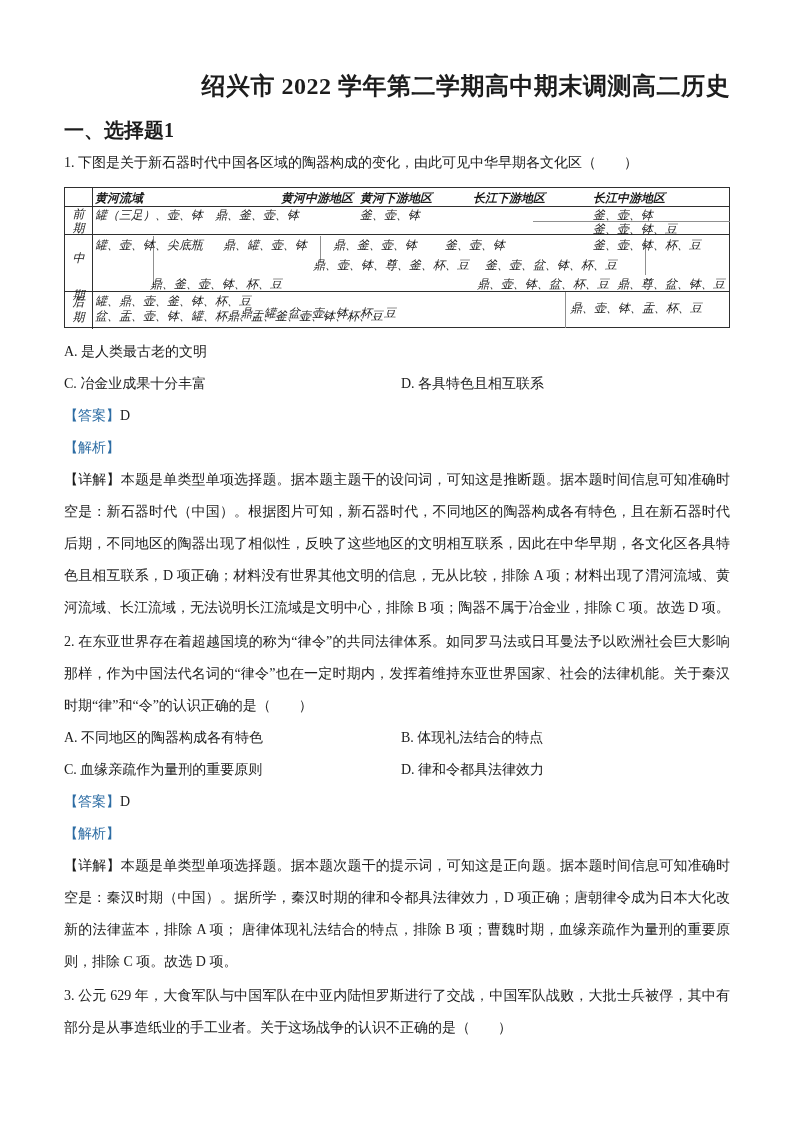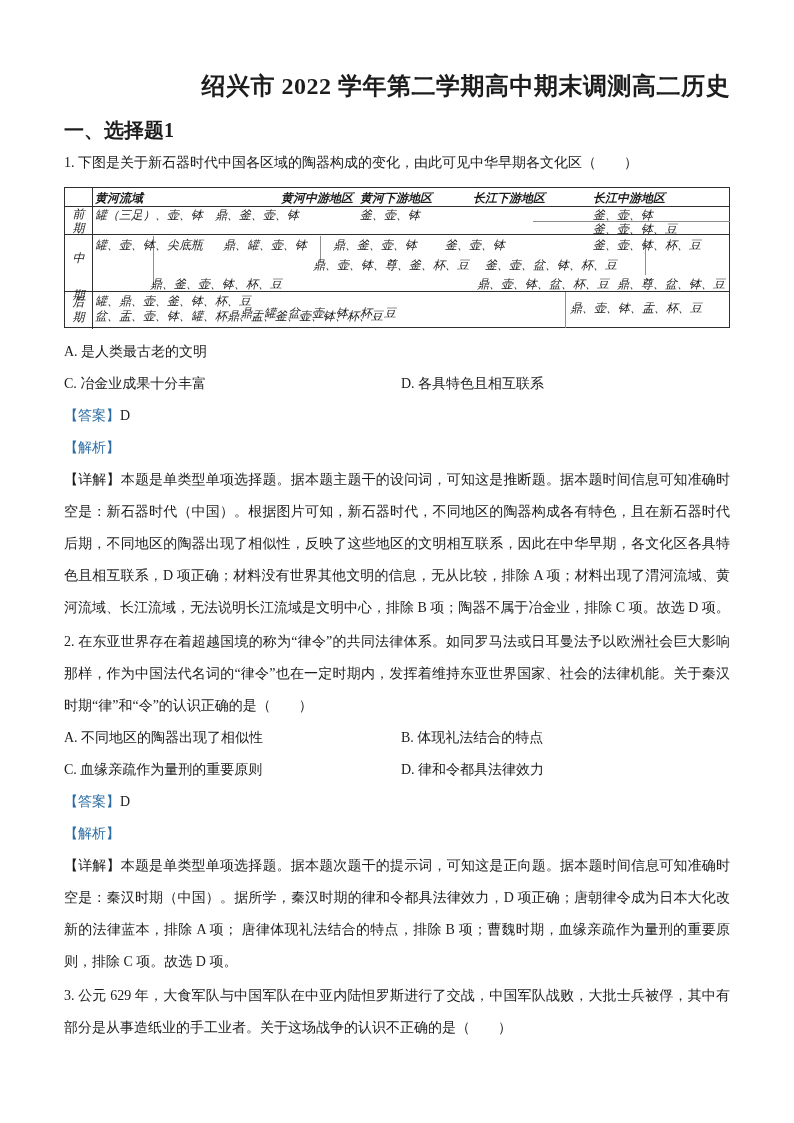--- a/index.html
+++ b/index.html
@@ -104,21 +104,21 @@
   <div class="line">
     <span class="blue">【解析】</span>
   </div>
   <div class="para">
     <span>【详解】</span><span>本题是单类型单项选择题。据本题主题干的设问词，可知这是推断题。据本题时间信息可知准确时空是：新石器时代（中国）。根据图片可知，新石器时代，不同地区的陶器构成各有特色，且在新石器时代后期，不同地区的陶器出现了相似性，反映了这些地区的文明相互联系，因此在中华早期，各文化区各具特色且相互联系，D 项正确；材料没有世界其他文明的信息，无从比较，排除 A 项；材料出现了渭河流域、黄河流域、长江流域，无法说明长江流域是文明中心，排除 B 项；陶器不属于冶金业，排除 C 项。故选 D 项。</span>
   </div>
 
   <div class="para stem">2. 在东亚世界存在着超越国境的称为“律令”的共同法律体系。如同罗马法或日耳曼法予以欧洲社会巨大影响那样，作为中国法代名词的“律令”也在一定时期内，发挥着维持东亚世界国家、社会的法律机能。关于秦汉时期“律”和“令”的认识正确的是（　　）</div>
 
   <div class="opts line">
-    <span class="opt-left">A. 不同地区的陶器出现了相似性</span>
+    <span class="opt-left">A. 不同地区的陶器构成各有特色</span>
     <span>B. 体现礼法结合的特点</span>
   </div>
   <div class="opts line">
     <span class="opt-left">C. 血缘亲疏作为量刑的重要原则</span>
     <span>D. 律和令都具法律效力</span>
   </div>
 
   <div class="line">
     <span class="blue">【答案】</span><span>D</span>
   </div>

